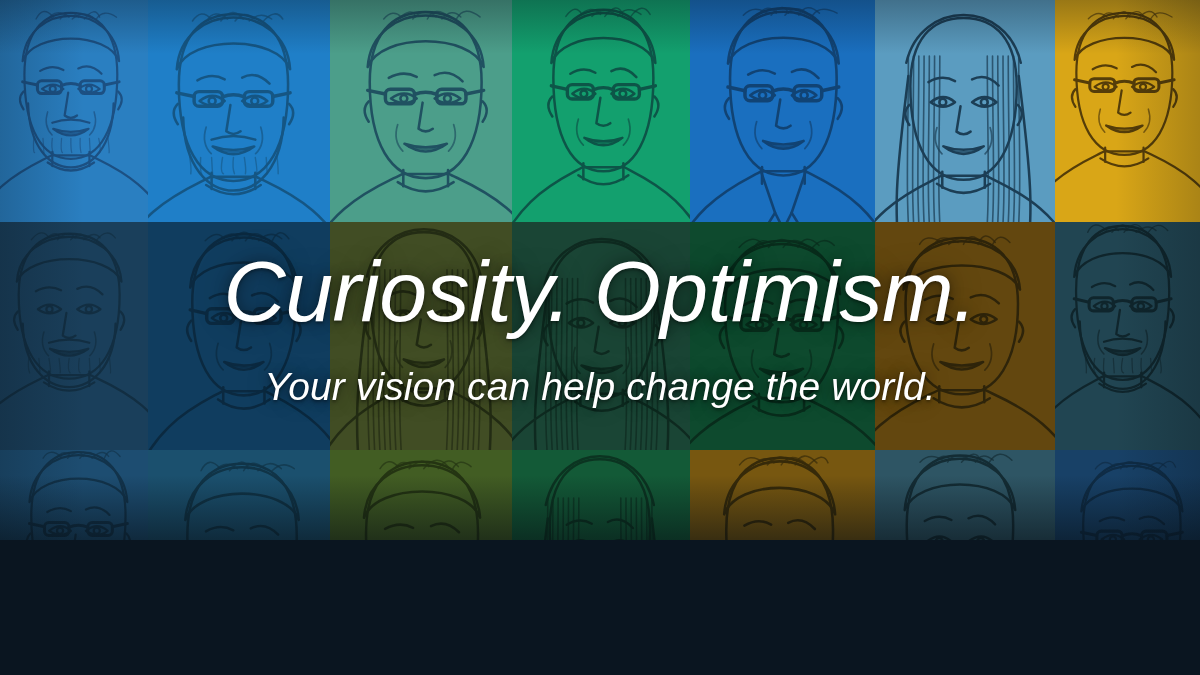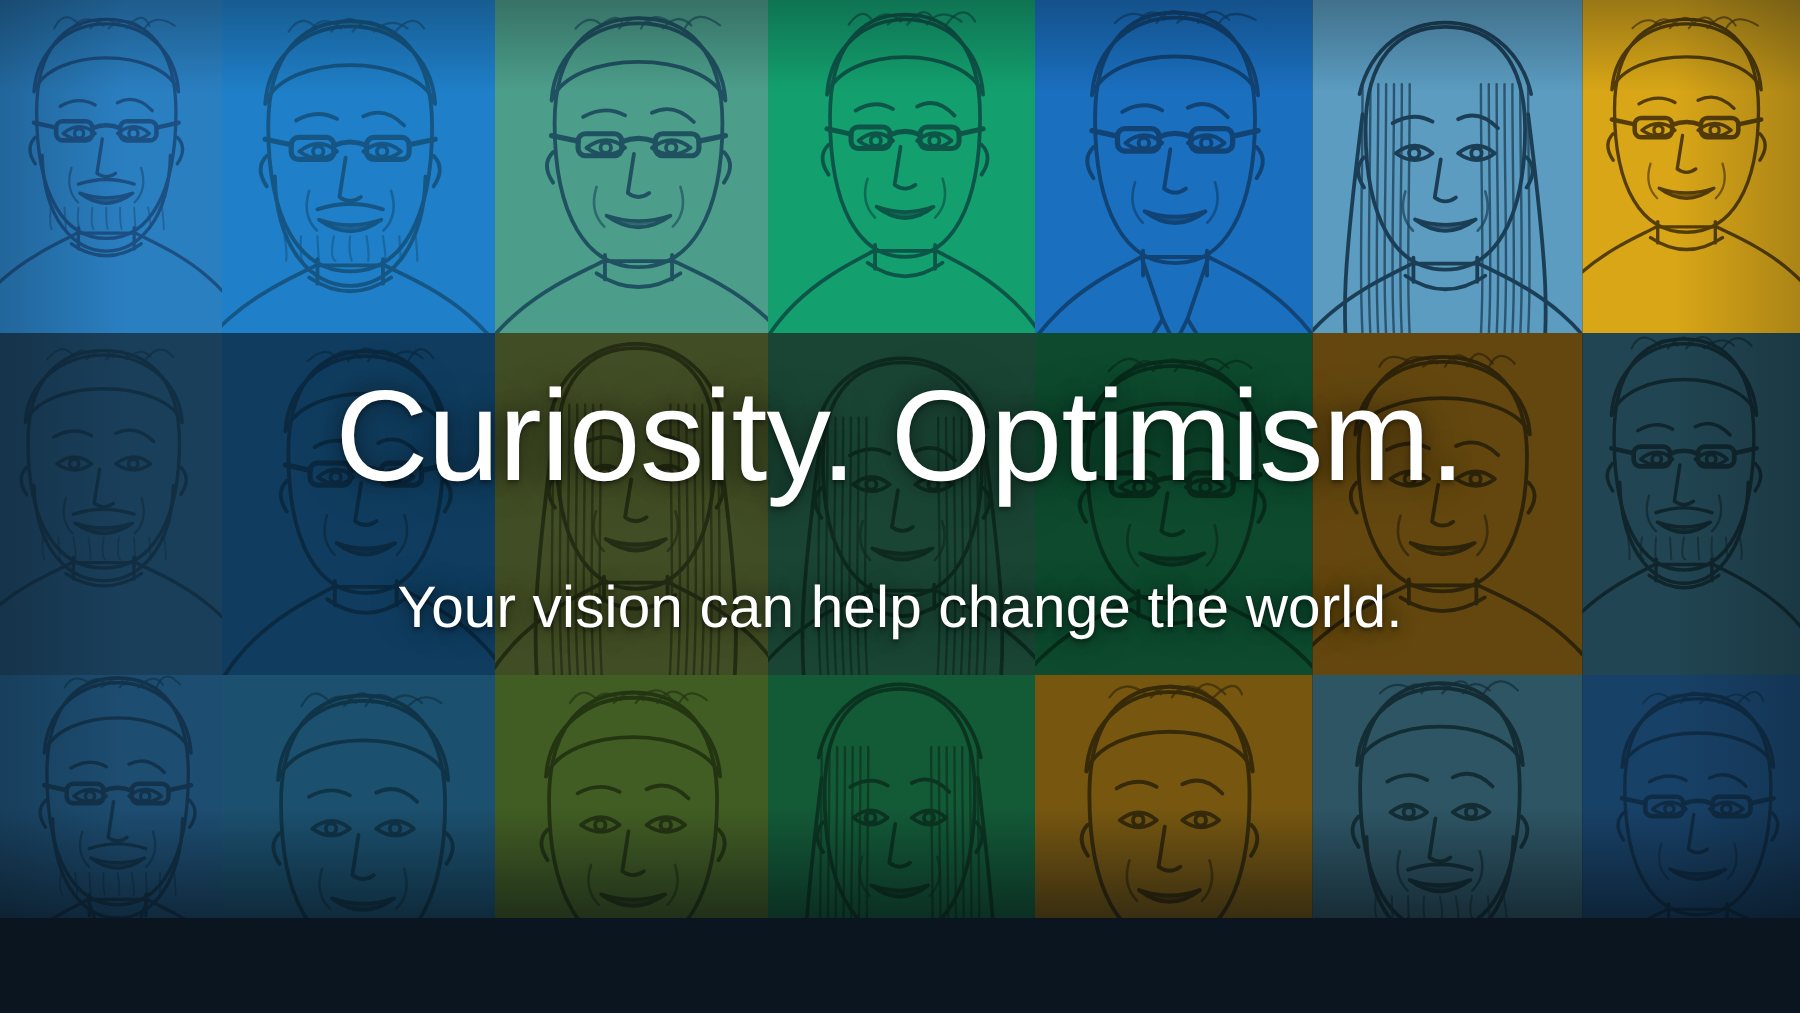--- a/index.html
+++ b/index.html
@@ -6,22 +6,23 @@
   * { margin:0; padding:0; box-sizing:border-box; }
   html, body {
     width:1200px; height:675px;
     overflow:hidden;
     background:#0a1520;
     font-family:"Liberation Sans", sans-serif;
   }
 
   #stage {
     position:relative;
-    width:1200px; height:612px;
+    width:1200px; height:540px;
     overflow:hidden;
+    font-style:italic;
   }
 
   
   #mosaic {
     position:absolute; inset:0;
     display:grid;
     grid-template-rows: 222px 228px 225px;
     grid-template-columns: 148px 182px 182px 178px 185px 180px 145px;
   }
   .tile {
@@ -72,21 +73,21 @@
     line-height:1.30;
     letter-spacing:-0.5px;
     text-shadow:
       0 0 14px rgba(0,0,0,0.42),
       0 0 34px rgba(0,0,0,0.30),
       0 2px 3px rgba(0,0,0,0.35);
   }
   #headline .l2 { display:block; }
 
   #subhead {
-    margin-top:36px;
+    margin-top:17px;
     text-align:right;
     color:#ffffff;
     font-size:39px;
     font-weight:400;
     letter-spacing:0.1px;
     text-shadow:
       0 0 12px rgba(0,0,0,0.45),
       0 0 28px rgba(0,0,0,0.30),
       0 2px 3px rgba(0,0,0,0.35);
   }

